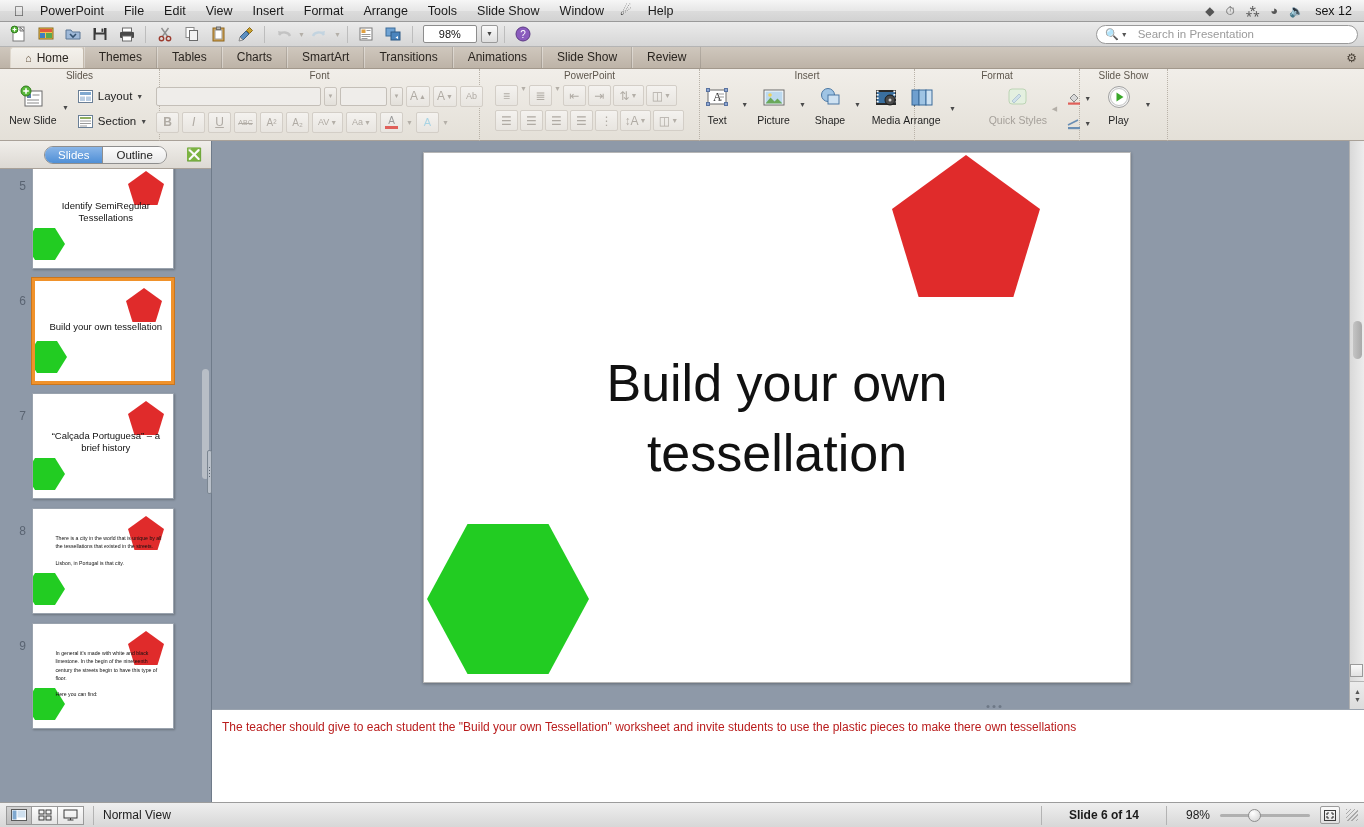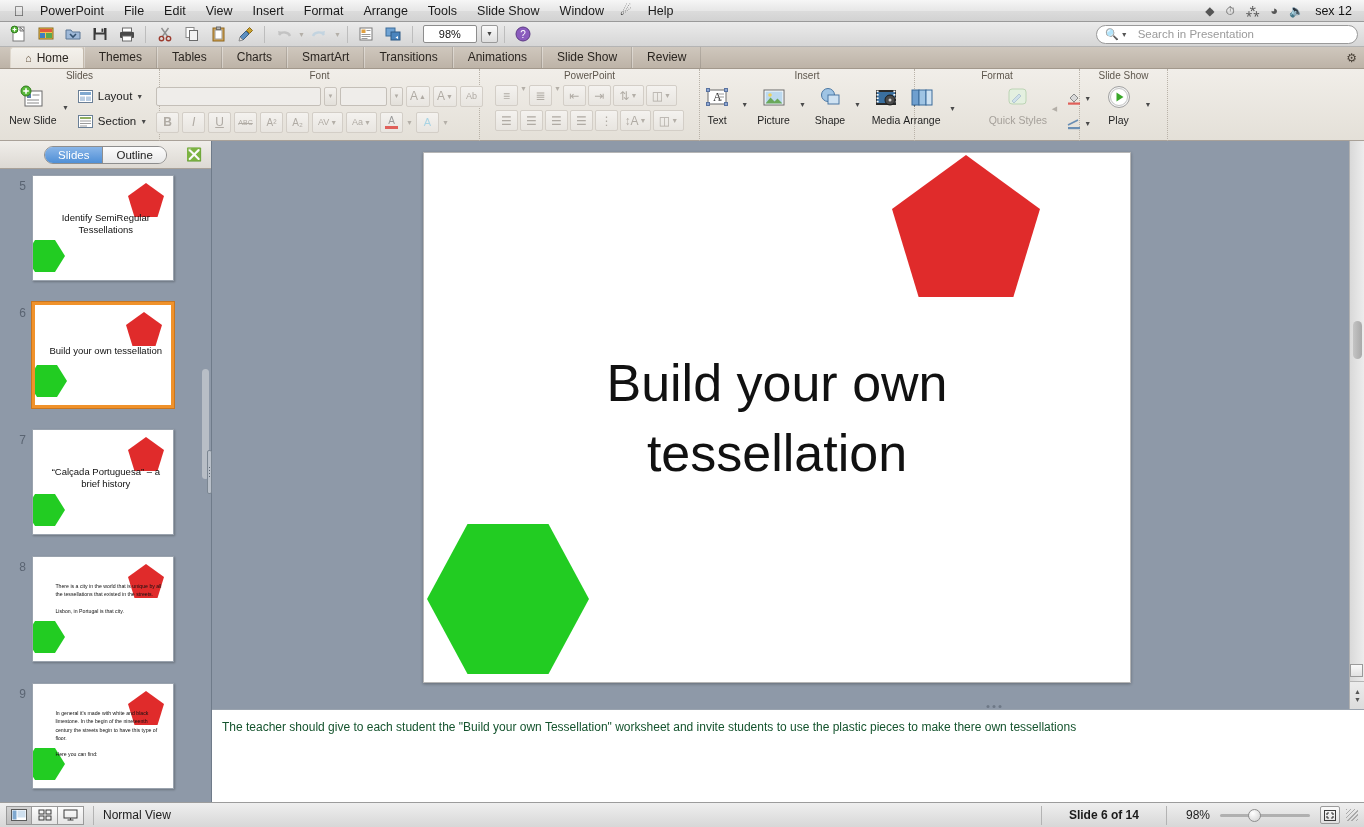--- a/index.html
+++ b/index.html
@@ -156,21 +156,21 @@
   .seg { display:flex; border:1px solid #8e8e8e; border-radius:10px; overflow:hidden; height:18px; }
   .seg div { padding:0 13px; font-size:11.5px; line-height:17px; }
   .seg .on { background:linear-gradient(to bottom,#8ab6e8,#4f8fd6); color:#fff; }
   .seg .off { background:linear-gradient(to bottom,#fdfdfd,#e8e8e8); color:#222; border-left:1px solid #8e8e8e; }
   .pane-close { position:absolute; right:8px; font-size:13px; color:#8a8a8a; line-height:1; }
   .thumbs { flex:1; position:relative; overflow:hidden; padding-top:6px; }
   .thumb-row { display:flex; align-items:flex-start; gap:6px; padding:0 6px 9px 0; }
   .thumb-num { width:26px; text-align:right; font-size:12px; color:#5b6personally; color:#5a6472; padding-top:16px; }
   .thumb {
     width:142px; background:#fff; position:relative; overflow:hidden;
-    border:1px solid #9aa3ae; box-shadow:1px 1px 2px rgba(0,0,0,.25);margin-top:12px;
+    border:1px solid #9aa3ae; box-shadow:1px 1px 2px rgba(0,0,0,.25);
   }
   .thumb.sel { border:3px solid #f0922b; box-shadow:0 0 0 1px #c9761f; }
   .thumb-title {
     position:absolute; left:10%; right:6%; top:46%; transform:translateY(-50%);
     text-align:center; font-size:9.5px; line-height:12.5px; color:#111;
   }
   .thumb-body {
     position:absolute; left:16%; right:6%; top:24%;
     font-size:5.2px; line-height:8.3px; color:#111; text-align:left;
   }
@@ -218,21 +218,21 @@
      display:flex; flex-direction:column; align-items:center; justify-content:center;
      background:linear-gradient(to bottom,#ececec,#dcdcdc); border-top:1px solid #b5b5b5; }
   .vbtns span { font-size:7px; color:#555; line-height:8px; }
   .newslide-mini { position:absolute; right:1px; bottom:32px; width:13px; height:13px;
      border:1px solid #9a9a9a; background:linear-gradient(to bottom,#fafafa,#e2e2e2); }
 
   
   .notes {
     height:93px; background:#fff; border-top:1px solid #9aa3ae; position:relative;
   }
-  .notes-text { padding:10px 10px 0 10px; font-size:12px; color:#14532d; line-height:15px; }
+  .notes-text { padding:10px 10px 0 10px; font-size:12px; color:#b91c1c; line-height:15px; }
 
   
   .statusbar {
     height:25px; background:linear-gradient(to bottom,#efefef,#d7d7d7);
     border-top:1px solid #9c9c9c; display:flex; align-items:center; padding:0 6px; gap:0;
   }
   .vbtn {
     width:26px; height:19px; border:1px solid #9a9a9a;
     background:linear-gradient(to bottom,#fcfcfc,#e4e4e4);
     display:flex; align-items:center; justify-content:center; font-size:11px; color:#333;

